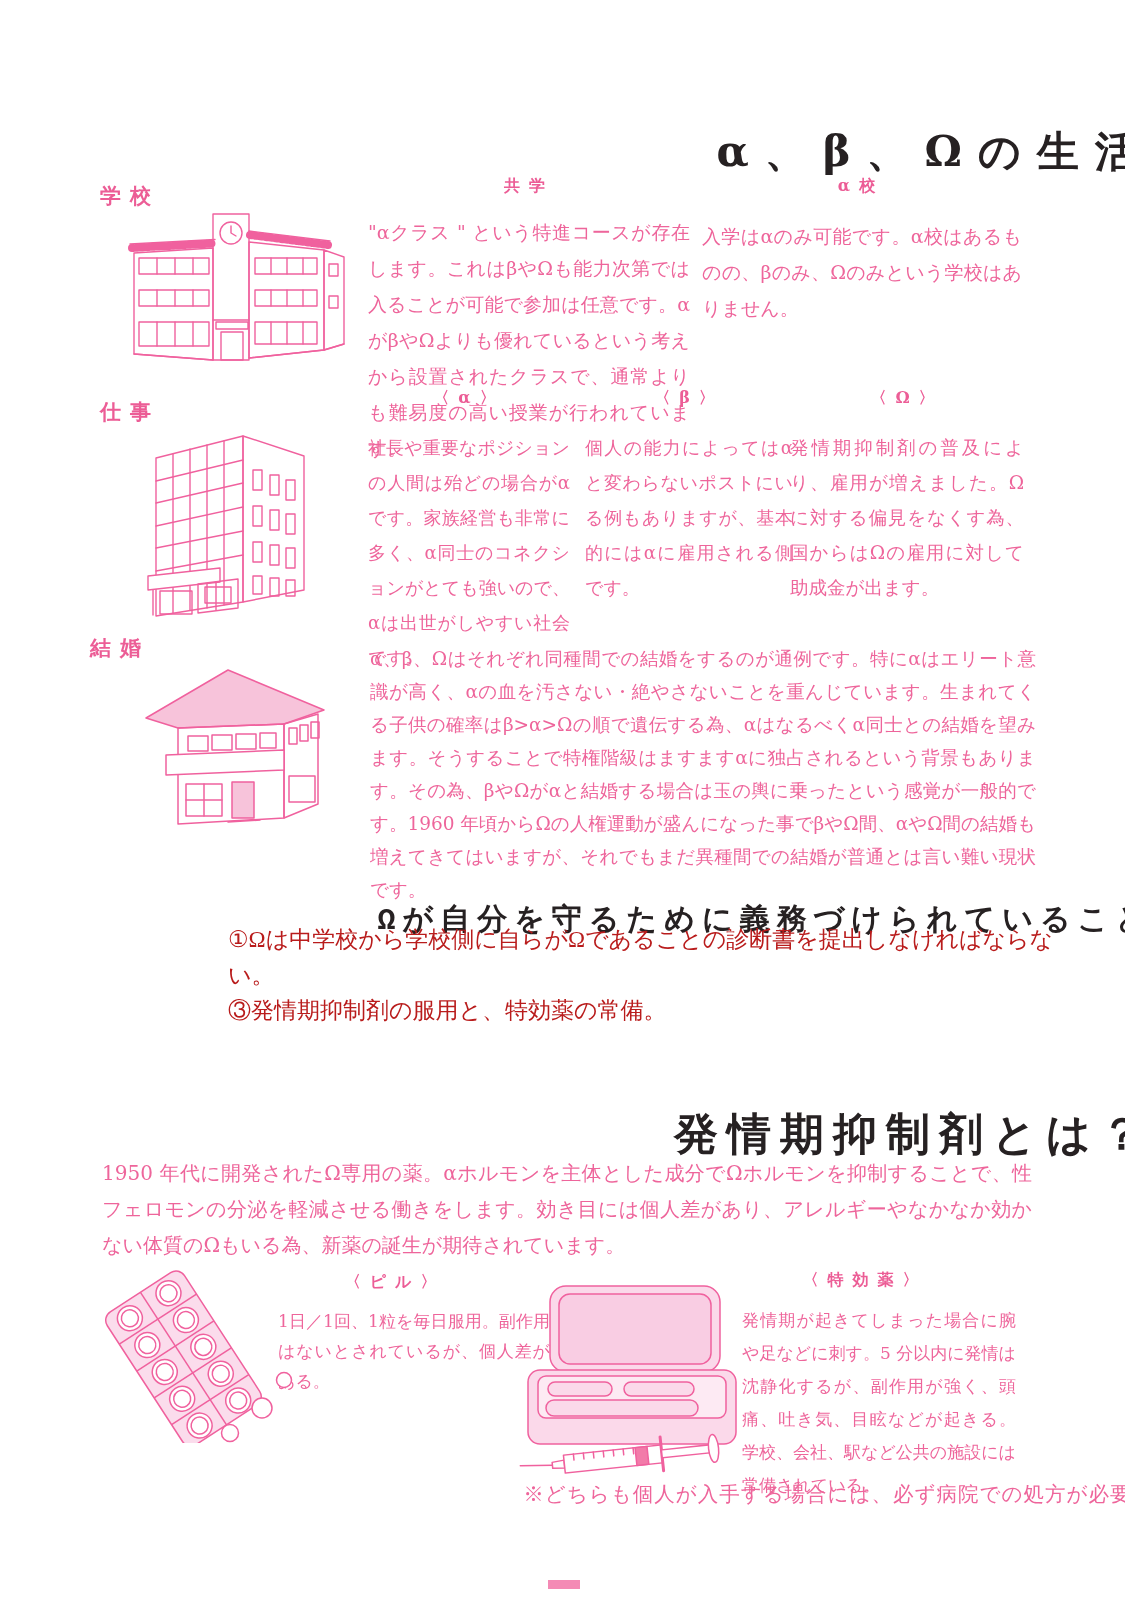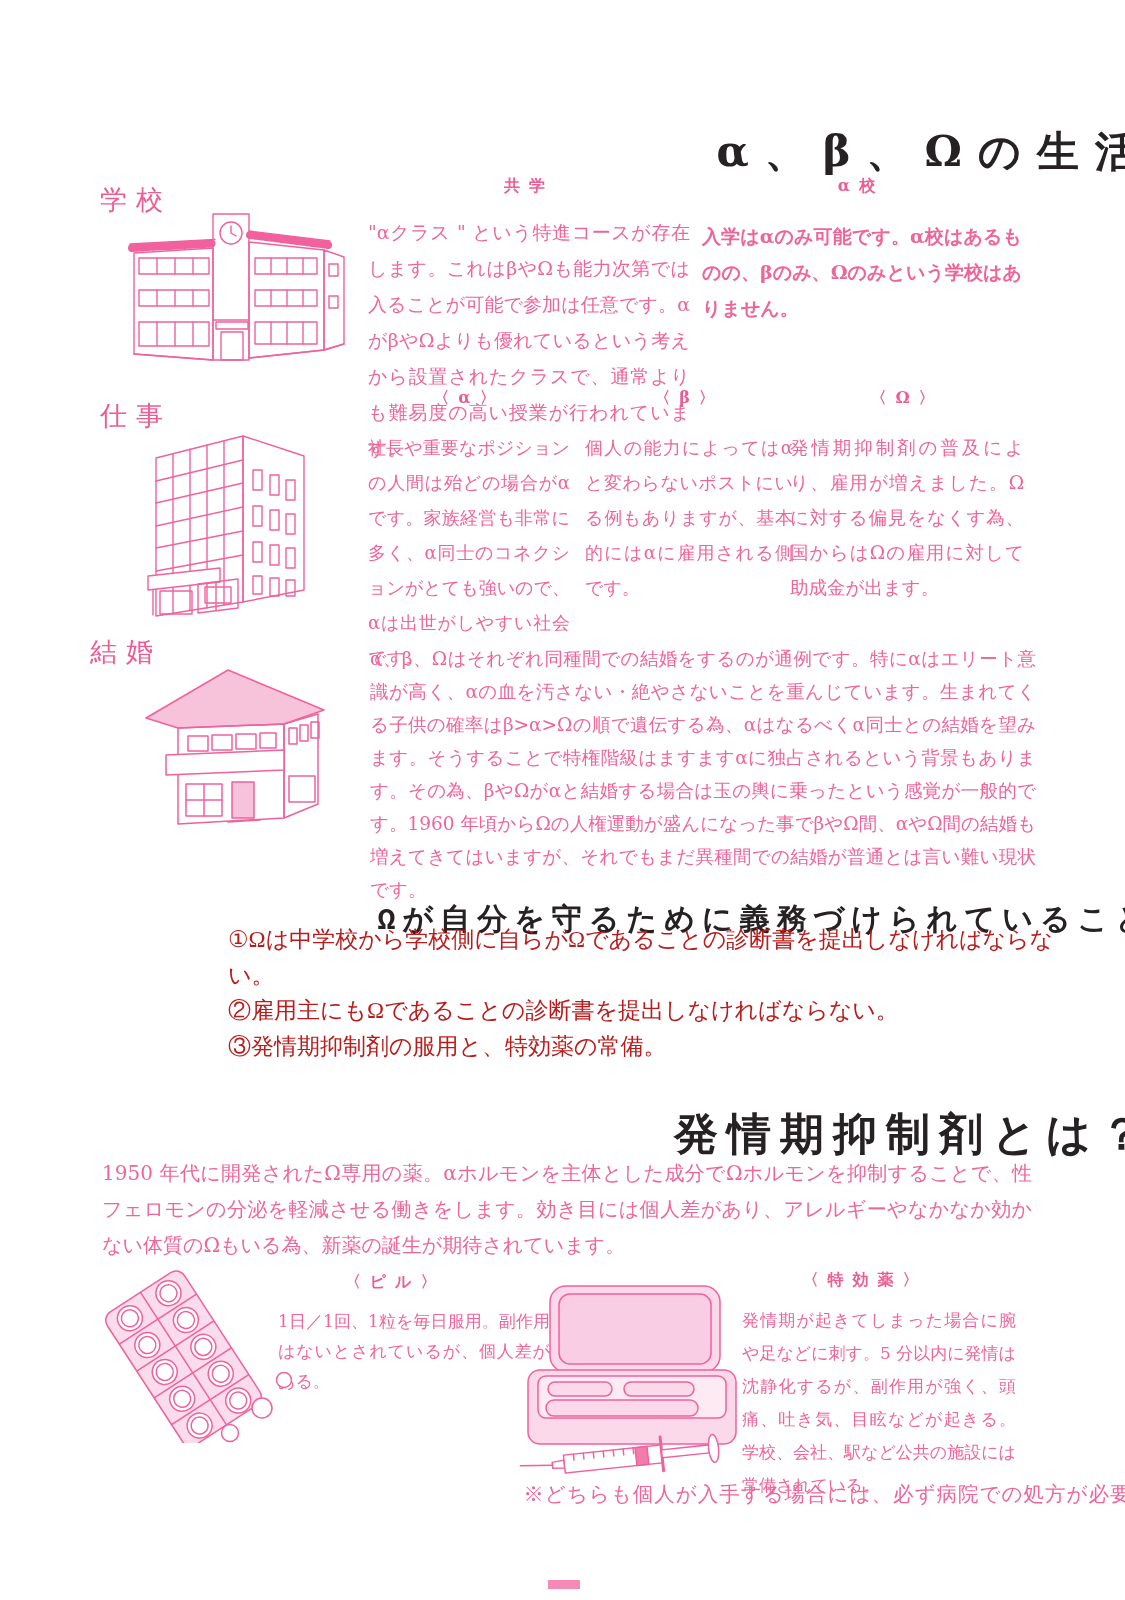--- a/index.html
+++ b/index.html
@@ -4,21 +4,21 @@
 <style>
   html,body{margin:0;padding:0;background:#ffffff;}
   .page{position:relative;width:1125px;height:1600px;background:#ffffff;overflow:hidden;
         font-family:"DejaVu Serif","Liberation Serif",serif;}
   .abs{position:absolute;}
   .center{text-align:right;padding-left:28px;}
   .jtext{text-align:justify;text-justify:inter-character;}
   .ink{color:#262122;}
   .pink{color:#ee659b;}
   .main-title{left:0;width:100%;top:96px;font-size:42px;font-weight:700;letter-spacing:16px;}
-  .sec-label{font-size:27px;letter-spacing:9px;font-weight:400;color:#ec5d96;}
+  .sec-label{font-size:21px;letter-spacing:9px;font-weight:700;color:#ec5d96;}
   .col-head{font-size:16px;letter-spacing:9px;font-weight:700;color:#ec5d96;text-align:center;}
   .big-head{left:0;width:100%;top:1068px;font-size:44px;font-weight:700;letter-spacing:9px;}
   .ob-head{left:0;width:100%;top:874px;font-size:30px;font-weight:600;letter-spacing:7px;font-family:Liberation Mono, monospace;}
   .ob-item{font-size:23px;line-height:35.5px;color:#b91c1c;font-family:Liberation Serif, serif;}
   .note{left:0;width:100%;top:1480px;font-size:20.5px;letter-spacing:1px;}
   svg{display:block;}
   .mark{background:#f48ab5;}
 </style>
 </head>
 <body>
@@ -76,21 +76,21 @@
       <rect x="213" y="64" width="9" height="12"></rect>
       <rect x="213" y="96" width="9" height="12"></rect>
       <path d="M18 154 L97 160 M133 158 L208 150 L228 144"></path>
     </g>
   </svg>
 
   <div class="abs col-head" style="left:368px;top:176px;width:322px;">共学</div>
   <div class="abs pink jtext" style="left:368px;top:214px;width:322px;font-size:19px;line-height:36px;">"αクラス " という特進コースが存在します。これはβやΩも能力次第では入ることが可能で参加は任意です。αがβやΩよりも優れているという考えから設置されたクラスで、通常よりも難易度の高い授業が行われています。</div>
 
   <div class="abs col-head" style="left:700px;top:176px;width:322px;">α校</div>
-  <div class="abs pink jtext" style="left:702px;top:218px;width:320px;font-size:19px;line-height:36px;font-weight:bold;">入学はαのみ可能です。α校はあるものの、βのみ、Ωのみという学校はありません。</div>
+  <div class="abs pink jtext" style="left:702px;top:218px;width:320px;font-size:19px;line-height:36px;">入学はαのみ可能です。α校はあるものの、βのみ、Ωのみという学校はありません。</div>
 
   <div class="abs sec-label" style="left:100px;top:398px;">仕事</div>
 
   <svg class="abs" style="left:136px;top:418px;" width="185" height="200" viewBox="0 0 185 200">
     <g stroke="#f0619e" stroke-width="1.4" fill="none" stroke-linejoin="round" stroke-linecap="round">
       <polygon points="20,40 107,18 107,184 20,198"></polygon>
       <line x1="37" y1="36" x2="37" y2="195"></line>
       <line x1="54" y1="31" x2="54" y2="192"></line>
       <line x1="71" y1="27" x2="71" y2="190"></line>
       <line x1="88" y1="23" x2="88" y2="187"></line>
@@ -160,21 +160,20 @@
       <rect x="179" y="66" width="8" height="16"></rect>
       <rect x="157" y="120" width="26" height="26"></rect>
     </g>
   </svg>
 
   <div class="abs pink jtext" style="left:370px;top:642px;width:666px;font-size:18.5px;line-height:33px;">α、β、Ωはそれぞれ同種間での結婚をするのが通例です。特にαはエリート意識が高く、αの血を汚さない・絶やさないことを重んじています。生まれてくる子供の確率はβ&gt;α&gt;Ωの順で遺伝する為、αはなるべくα同士との結婚を望みます。そうすることで特権階級はますますαに独占されるという背景もあります。その為、βやΩがαと結婚する場合は玉の輿に乗ったという感覚が一般的です。1960 年頃からΩの人権運動が盛んになった事でβやΩ間、αやΩ間の結婚も増えてきてはいますが、それでもまだ異種間での結婚が普通とは言い難い現状です。</div>
 
   <h2 class="abs center ink ob-head">Ωが自分を守るために義務づけられていること</h2>
   <div class="abs" style="left:228px;top:922px;width:830px;">
     <div class="ob-item">①Ωは中学校から学校側に自らがΩであることの診断書を提出しなければならない。</div>
-    <div class="ob-item">②雇用主にもΩであることの診断書を提出しなければならない。</div>
     <div class="ob-item">③発情期抑制剤の服用と、特効薬の常備。</div>
   </div>
 
   <h2 class="abs center ink big-head">発情期抑制剤とは？</h2>
 
   <div class="abs pink jtext" style="left:102px;top:1155px;width:930px;font-size:20px;line-height:36px;">1950 年代に開発されたΩ専用の薬。αホルモンを主体とした成分でΩホルモンを抑制することで、性フェロモンの分泌を軽減させる働きをします。効き目には個人差があり、アレルギーやなかなか効かない体質のΩもいる為、新薬の誕生が期待されています。</div>
 
   <div class="abs col-head" style="left:270px;top:1272px;width:250px;">〈ピル〉</div>
   <div class="abs pink jtext" style="left:278px;top:1306px;width:272px;font-size:17px;line-height:30px;">1日／1回、1粒を毎日服用。副作用はないとされているが、個人差がある。</div>
 

